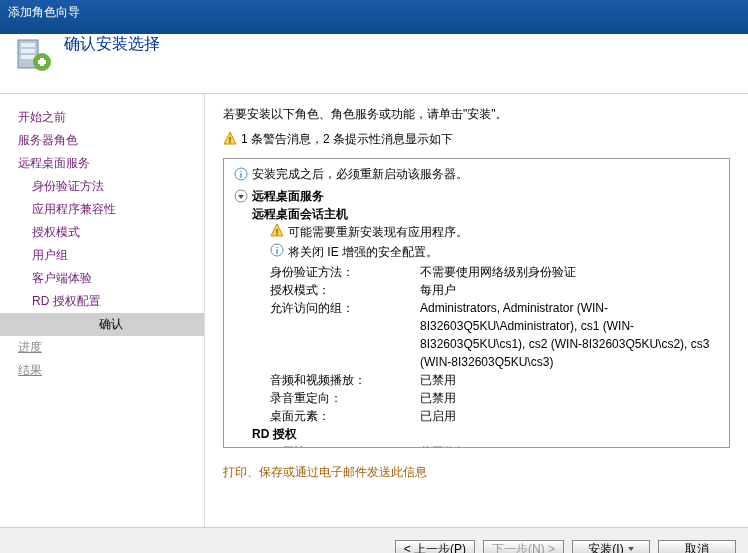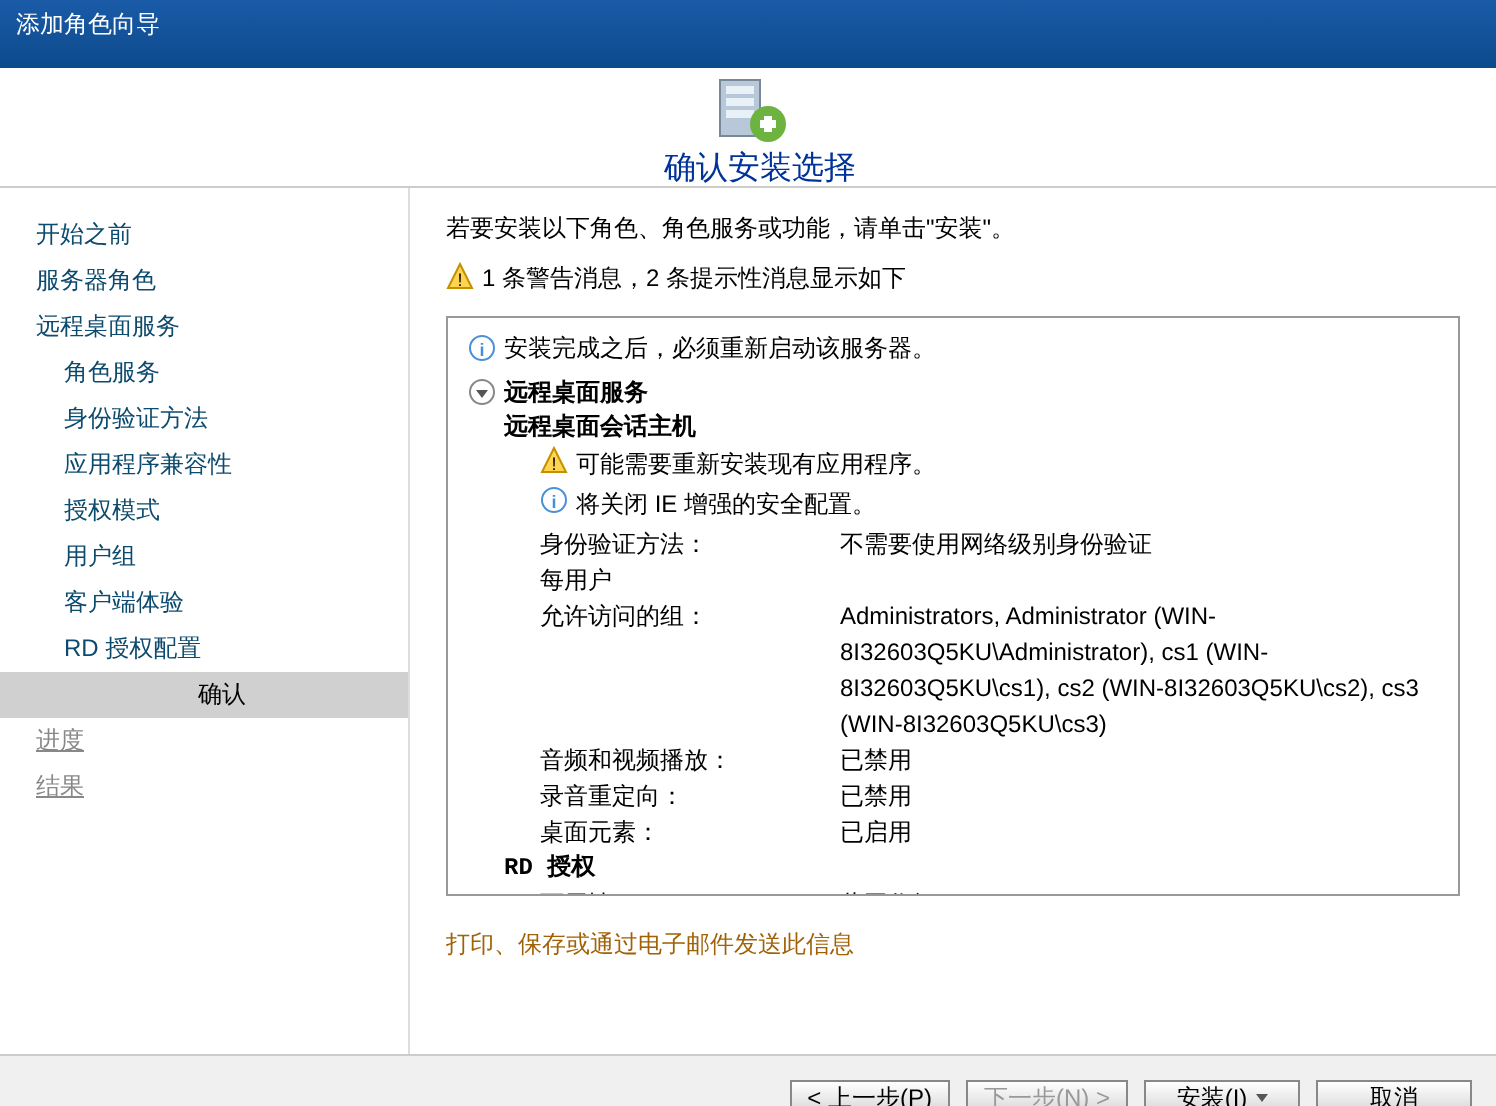--- a/index.html
+++ b/index.html
@@ -1,39 +1,39 @@
 <!DOCTYPE html>
 <html><head>
 <meta charset="utf-8">
 <style>
 * { margin: 0; padding: 0; box-sizing: border-box; }
 body { font-family: "Microsoft YaHei", "SimSun", Tahoma, sans-serif; font-size: 12px; background: #f0f0f0; width: 748px; height: 553px; overflow: hidden; }
 .titlebar { background: linear-gradient(#1a5ba8, #0d4a8c); color: #fff; padding: 4px 8px; font-size: 12px; height: 34px; }
-.header { background: #fff; height: 60px; display: flex; align-items: center; padding-left: 12px; border-bottom: 1px solid #ccc; flex-direction: column; }
+.header { background: #fff; height: 60px; display: flex; padding-left: 12px; border-bottom: 1px solid #ccc; }
 .header-icon { width: 40px; height: 40px; margin-right: 12px; position: relative; }
 .header-icon svg { width: 40px; height: 40px; }
 .header-title { font-size: 16px; color: #003399; }
 .body { display: flex; height: 433px; background: #fff; }
 .sidebar { width: 205px; border-right: 1px solid #ddd; padding: 12px 0 0 0; }
-.nav-item { padding: 3px 0 3px 18px; color: #0c4a6e; cursor: pointer; font-size: 12px; }
+.nav-item { padding: 3px 0 3px 18px; color: #701a75; cursor: pointer; font-size: 12px; }
 .nav-item.sub { padding-left: 32px; }
 .nav-item.active { background: #d0d0d0; color: #000; text-align: center; }
 .nav-item.dim { color: #888; text-decoration: underline; }
 .main { flex: 1; padding: 12px 18px 0 18px; overflow: hidden; }
 .instruction { margin-bottom: 8px; font-size: 12px; }
 .warnings { margin-bottom: 10px; font-size: 12px; }
 .warn-row { display: flex; align-items: flex-start; gap: 4px; margin-bottom: 2px; }
 .icon-warning, .icon-info, .icon-collapse { display: inline-block; width: 14px; height: 14px; flex-shrink: 0; }
 .icon-warning svg, .icon-info svg, .icon-collapse svg { width: 14px; height: 14px; vertical-align: top; }
 .content-box { border: 1px solid #999; height: 290px; padding: 6px 10px; overflow: auto; font-size: 12px; line-height: 1.5; }
 .info-row { display: flex; align-items: center; gap: 4px; margin-bottom: 4px; }
 .section-head { display: flex; align-items: center; gap: 4px; font-weight: bold; margin-top: 4px; }
 .indent1 { padding-left: 18px; }
 .indent2 { padding-left: 36px; }
-.bold { font-weight: bold; font-family: Liberation Mono, monospace; }
+.bold { font-weight: bold; }
 .kv-row { display: flex; }
 .kv-label { width: 150px; flex-shrink: 0; }
 .kv-value { flex: 1; font-family: Tahoma, sans-serif; }
 .link { color: #a16207; cursor: pointer; margin-top: 16px; display: inline-block; }
 .footer { height: 38px; background: #f0f0f0; border-top: 1px solid #ccc; display: flex; justify-content: flex-end; align-items: center; padding: 0 12px; gap: 8px; }
 .btn { min-width: 78px; height: 14px; border: 1px solid #888; background: linear-gradient(#fff, #e0e0e0); font-size: 12px; cursor: pointer; padding: 0 8px; }
 .btn:disabled { color: #999; cursor: default; }
 .btn.dropdown::after { content: ""; display: inline-block; margin-left: 4px; border-left: 3px solid transparent; border-right: 3px solid transparent; border-top: 4px solid #555; vertical-align: middle; }
 </style>
 </head>
@@ -56,21 +56,20 @@
       </svg>
   </div>
   <div class="header-title">确认安装选择</div>
 </div>
 
 <div class="body">
   <div class="sidebar" id="sidebar">
       <div class="nav-item">开始之前</div>
       <div class="nav-item">服务器角色</div>
       <div class="nav-item">远程桌面服务</div>
-      <div class="nav-item sub">角色服务</div>
       <div class="nav-item sub">身份验证方法</div>
       <div class="nav-item sub">应用程序兼容性</div>
       <div class="nav-item sub">授权模式</div>
       <div class="nav-item sub">用户组</div>
       <div class="nav-item sub">客户端体验</div>
       <div class="nav-item sub">RD 授权配置</div>
       <div class="nav-item active">确认</div>
       <div class="nav-item dim">进度</div>
       <div class="nav-item dim">结果</div>
     </div>
@@ -115,20 +114,21 @@
               <circle cx="7" cy="7" r="6" fill="#fff" stroke="#4a90d9"></circle>
               <text x="7" y="11" text-anchor="middle" font-size="9" fill="#4a90d9" font-weight="bold">i</text>
             </svg></span>
         <span>将关闭 IE 增强的安全配置。</span>
       </div>
       <div class="indent2 kv-row">
           <span class="kv-label">身份验证方法：</span>
           <span class="kv-value">不需要使用网络级别身份验证</span>
         </div>
       <div class="indent2 kv-row">
+          <span class="kv-label">授权模式：</span>
           <span class="kv-value">每用户</span>
         </div>
       <div class="indent2 kv-row">
           <span class="kv-label">允许访问的组：</span>
           <span class="kv-value">Administrators, Administrator (WIN-8I32603Q5KU\Administrator), cs1 (WIN-8I32603Q5KU\cs1), cs2 (WIN-8I32603Q5KU\cs2), cs3 (WIN-8I32603Q5KU\cs3)</span>
         </div>
       <div class="indent2 kv-row">
           <span class="kv-label">音频和视频播放：</span>
           <span class="kv-value">已禁用</span>
         </div>

